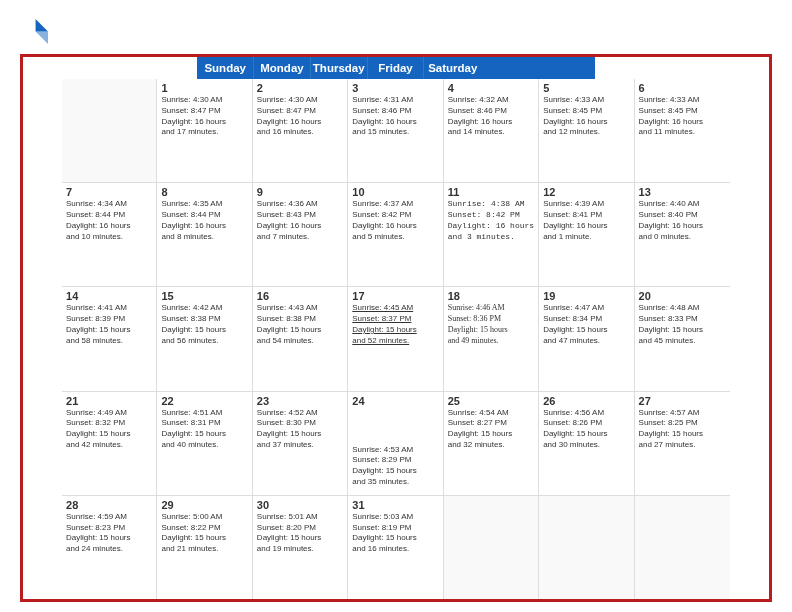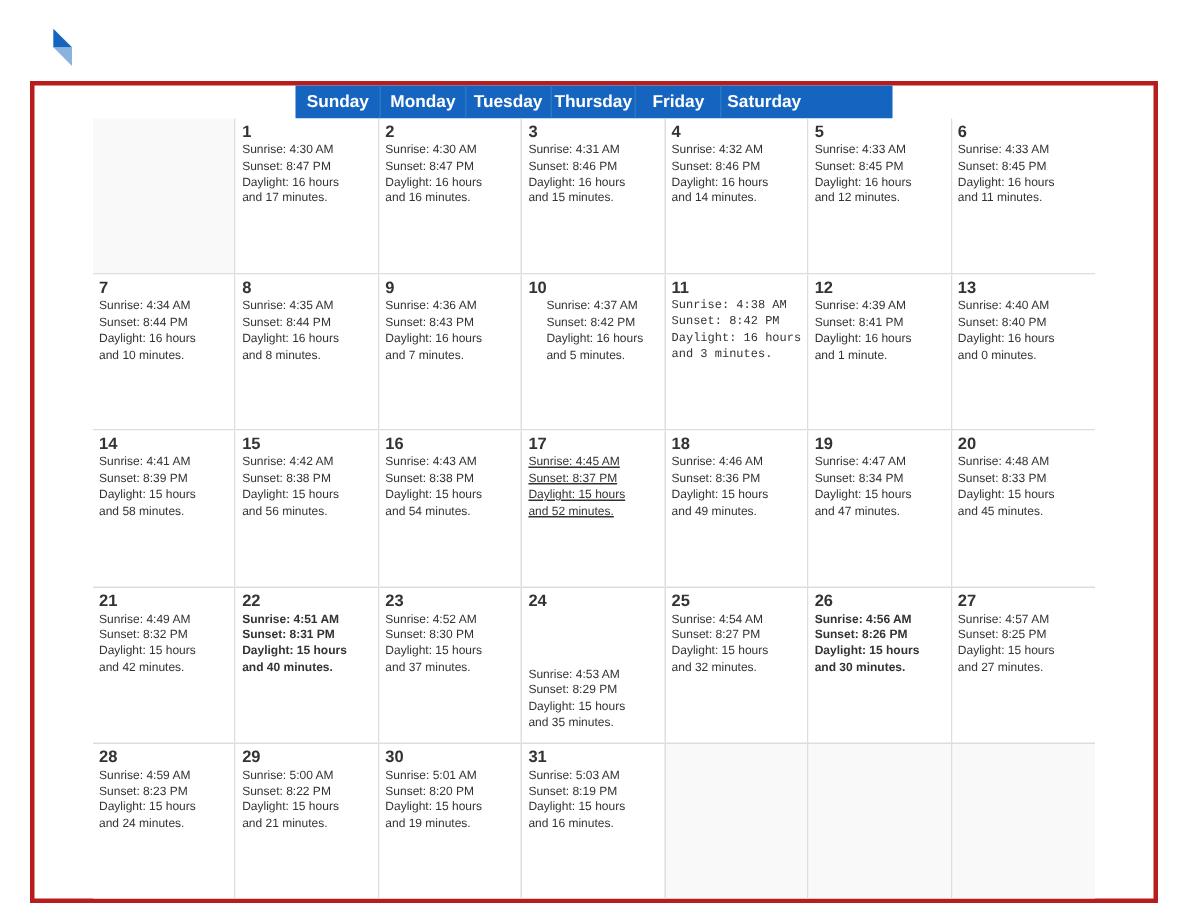--- a/index.html
+++ b/index.html
@@ -129,21 +129,20 @@
     <div class="title-block">
       <div class="month-year"></div>
       <div class="location"></div>
     </div>
   </div>
 
   <div class="calendar">
     <div class="cal-header" id="cal-header">
         <div class="cal-header-cell">Sunday</div>
         <div class="cal-header-cell">Monday</div>
-        <div class="cal-header-cell">Tuesday</div>
         <div class="cal-header-cell">Thursday</div>
         <div class="cal-header-cell">Friday</div>
         <div class="cal-header-cell">Saturday</div>
       </div>
     <div class="cal-body" id="cal-body">
         <div class="cal-row">
           <div class="cal-cell empty"></div>
           <div class="cal-cell">
             <span class="day-num">1</span>
             <div class="cell-info" style="white-space: pre-line;">Sunrise: 4:30 AM
@@ -204,21 +203,21 @@
           </div>
           <div class="cal-cell">
             <span class="day-num">9</span>
             <div class="cell-info" style="white-space: pre-line;">Sunrise: 4:36 AM
 Sunset: 8:43 PM
 Daylight: 16 hours
 and 7 minutes.</div>
           </div>
           <div class="cal-cell">
             <span class="day-num">10</span>
-            <div class="cell-info" style="white-space: pre-line; margin-left: 12px;">Sunrise: 4:37 AM
+            <div class="cell-info" style="white-space: pre-line;">Sunrise: 4:37 AM
 Sunset: 8:42 PM
 Daylight: 16 hours
 and 5 minutes.</div>
           </div>
           <div class="cal-cell">
             <span class="day-num">11</span>
             <div class="cell-info" style="white-space: pre-line; font-family: Liberation Mono, monospace;">Sunrise: 4:38 AM
 Sunset: 8:42 PM
 Daylight: 16 hours
 and 3 minutes.</div>
@@ -262,21 +261,21 @@
           </div>
           <div class="cal-cell">
             <span class="day-num">17</span>
             <div class="cell-info" style="white-space: pre-line; text-decoration: underline;">Sunrise: 4:45 AM
 Sunset: 8:37 PM
 Daylight: 15 hours
 and 52 minutes.</div>
           </div>
           <div class="cal-cell">
             <span class="day-num">18</span>
-            <div class="cell-info" style="white-space: pre-line;">Sunrise: 4:46 AM
+            <div class="cell-info" style="white-space: pre-line; font-family: Liberation Serif, serif;">Sunrise: 4:46 AM
 Sunset: 8:36 PM
 Daylight: 15 hours
 and 49 minutes.</div>
           </div>
           <div class="cal-cell">
             <span class="day-num">19</span>
             <div class="cell-info" style="white-space: pre-line;">Sunrise: 4:47 AM
 Sunset: 8:34 PM
 Daylight: 15 hours
 and 47 minutes.</div>
@@ -292,21 +291,21 @@
         <div class="cal-row">
           <div class="cal-cell">
             <span class="day-num">21</span>
             <div class="cell-info" style="white-space: pre-line;">Sunrise: 4:49 AM
 Sunset: 8:32 PM
 Daylight: 15 hours
 and 42 minutes.</div>
           </div>
           <div class="cal-cell">
             <span class="day-num">22</span>
-            <div class="cell-info" style="white-space: pre-line; font-weight: bold;">Sunrise: 4:51 AM
+            <div class="cell-info" style="white-space: pre-line;">Sunrise: 4:51 AM
 Sunset: 8:31 PM
 Daylight: 15 hours
 and 40 minutes.</div>
           </div>
           <div class="cal-cell">
             <span class="day-num">23</span>
             <div class="cell-info" style="white-space: pre-line;">Sunrise: 4:52 AM
 Sunset: 8:30 PM
 Daylight: 15 hours
 and 37 minutes.</div>
@@ -320,21 +319,21 @@
           </div>
           <div class="cal-cell">
             <span class="day-num">25</span>
             <div class="cell-info" style="white-space: pre-line;">Sunrise: 4:54 AM
 Sunset: 8:27 PM
 Daylight: 15 hours
 and 32 minutes.</div>
           </div>
           <div class="cal-cell">
             <span class="day-num">26</span>
-            <div class="cell-info" style="white-space: pre-line; font-weight: bold;">Sunrise: 4:56 AM
+            <div class="cell-info" style="white-space: pre-line;">Sunrise: 4:56 AM
 Sunset: 8:26 PM
 Daylight: 15 hours
 and 30 minutes.</div>
           </div>
           <div class="cal-cell">
             <span class="day-num">27</span>
             <div class="cell-info" style="white-space: pre-line;">Sunrise: 4:57 AM
 Sunset: 8:25 PM
 Daylight: 15 hours
 and 27 minutes.</div>

